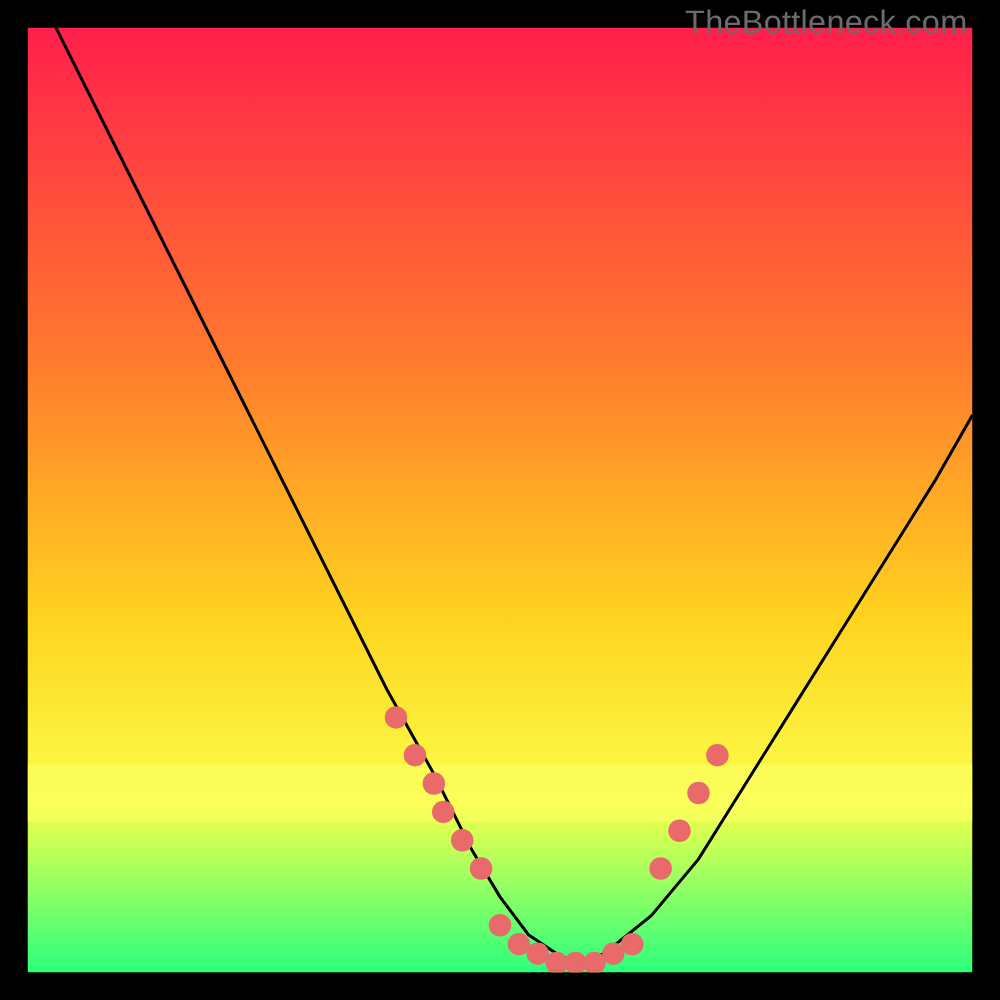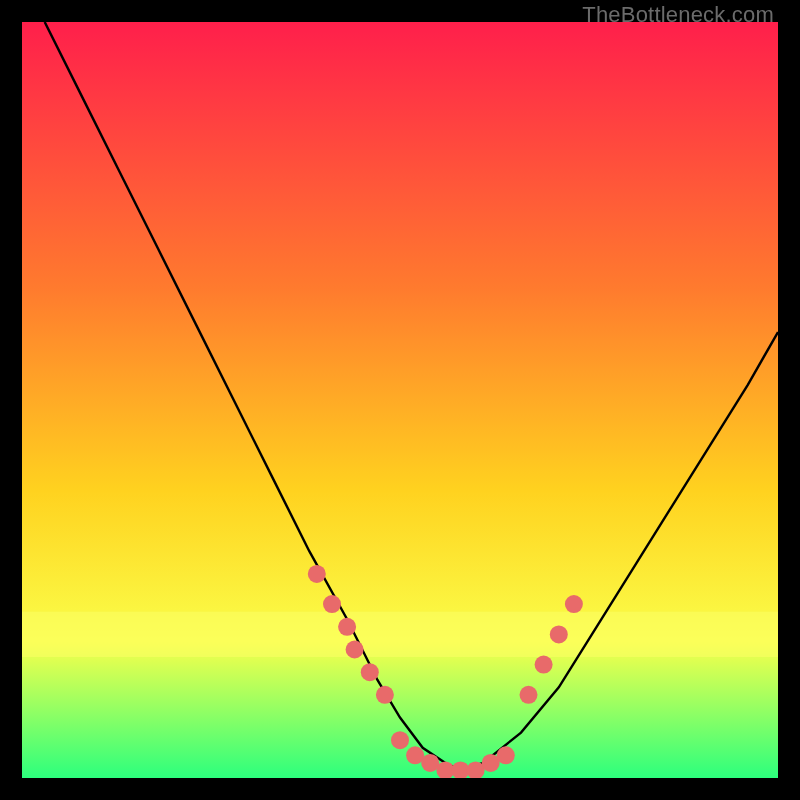--- a/index.html
+++ b/index.html
@@ -24,21 +24,21 @@
     left: 0;
     top: 0;
     width: 756px;
     height: 756px;
   }
   .watermark {
     position: absolute;
     top: 2px;
     right: 26px;
     color: #6b6b6b;
-    font-size: 22px;
+    font-size: 26px;
     font-weight: 500;
     letter-spacing: 0.2px;
   }
 </style>
 </head>
 <body>
 
 <div class="frame">
   <svg class="plot" viewBox="0 0 756 756" preserveAspectRatio="none">
     <defs>

